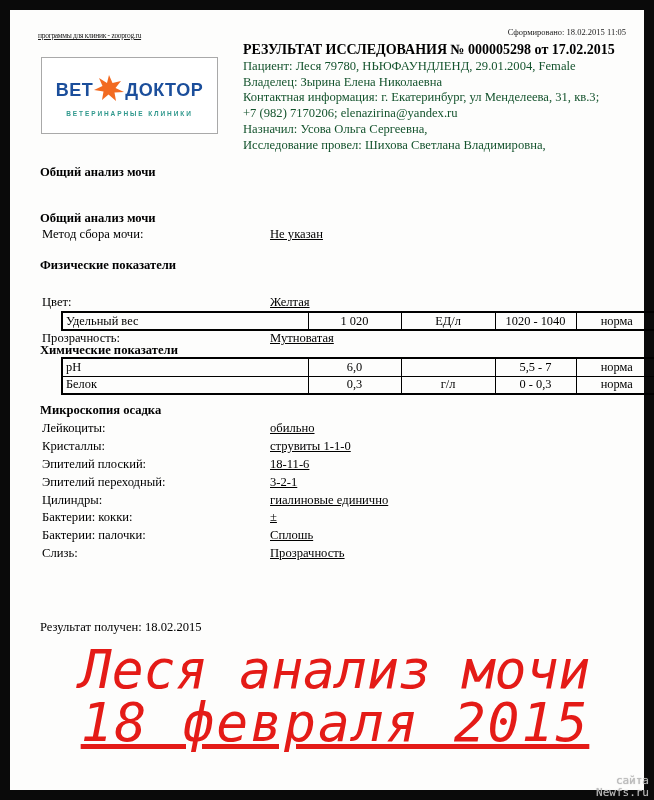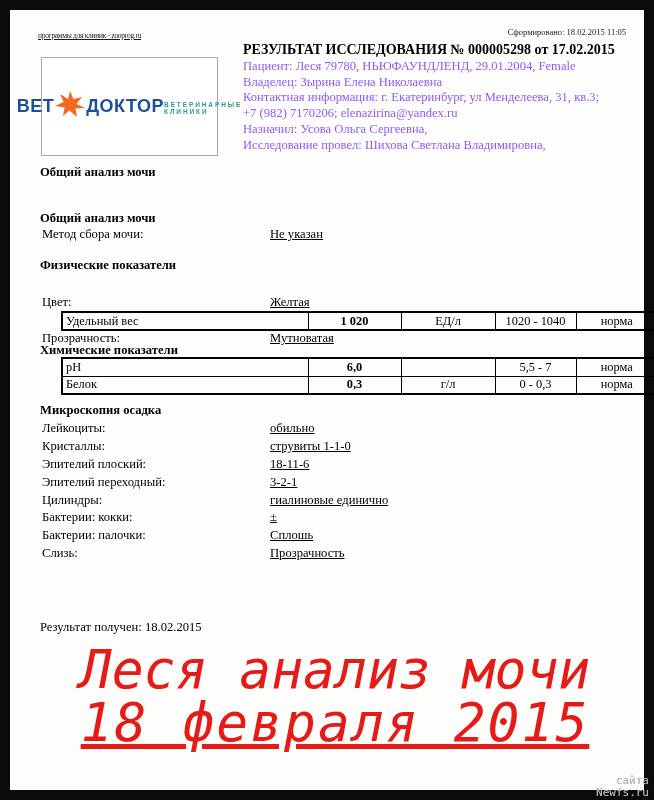--- a/index.html
+++ b/index.html
@@ -8,34 +8,34 @@
     --logo-orange:#f26a21;
     --logo-teal:#2f988c;
   }
   *{box-sizing:border-box;margin:0;padding:0;}
   body{width:654px;height:800px;font-family:"Liberation Serif",serif;}
   .frame{position:relative;width:654px;height:800px;background:#0a0a0a;overflow:hidden;}
   .page{position:absolute;left:10px;top:10px;width:634px;height:780px;background:#fdfdfc;}
   .abs{position:absolute;}
   .small-link{font-size:7.5px;color:#1a1a1a;text-decoration:underline;letter-spacing:-0.3px;filter:blur(0.4px);}
   .gen-stamp{font-size:8.5px;color:#222;filter:blur(0.3px);}
-  .logo-box{border:1px solid #a9a9a9;width:177px;height:99px;display:flex;flex-direction:row;align-items:center;justify-content:center;background:#fff;}
+  .logo-box{border:1px solid #a9a9a9;width:177px;height:77px;display:flex;flex-direction:column;align-items:center;justify-content:center;background:#fff;}
   .logo-row{display:flex;align-items:center;font-family:"Liberation Sans",sans-serif;font-weight:bold;font-size:18px;color:var(--logo-blue);letter-spacing:0.5px;}
   .logo-star{width:30px;height:26px;margin:0 1px 6px 1px;}
   .logo-sub{font-family:"Liberation Sans",sans-serif;font-size:6.5px;letter-spacing:1.9px;color:var(--logo-teal);margin-top:3px;font-weight:bold;}
   .rep-title{font-size:14px;font-weight:bold;color:#000;white-space:nowrap;}
-  .rep-lines{font-size:12.6px;line-height:15.7px;color:#8b5cf6;width:392px;}
+  .rep-lines{font-size:12.6px;line-height:15.7px;color:#14532d;width:392px;}
   .sec-h{font-size:12.6px;font-weight:bold;color:#000;}
   .kv{position:relative;font-size:12.6px;color:#000;height:17.9px;}
   .kv .lbl{position:absolute;left:0;top:0;}
   .kv .val{position:absolute;left:228px;top:0;text-decoration:underline;}
   table.res{border-collapse:collapse;table-layout:fixed;width:596px;font-size:12.4px;border:2px solid #000;margin-left:28px;}
   table.res td{border:1px solid #000;height:18px;padding:0 3px;overflow:hidden;white-space:nowrap;}
   td.c{text-align:center;}
-  td.b{font-weight:bold;text-align:center;}
+  td.b{font-weight:normal;text-align:center;}
   .received{font-size:12.6px;color:#000;}
   .stamp{width:100%;text-align:center;font-family:"DejaVu Sans Mono",monospace;font-style:italic;font-size:53px;line-height:53px;color:var(--stamp-color);font-weight:500;white-space:nowrap;}
   .stamp .l2{letter-spacing:2px;text-decoration:underline;}
   .watermark{font-family:"DejaVu Sans Mono",monospace;font-size:11px;line-height:12px;color:#bdbdbd;text-align:right;text-shadow:0 0 1px rgba(120,120,120,0.6);}
 </style>
 </head>
 <body>
 
 <div class="frame">
   <div class="page">

